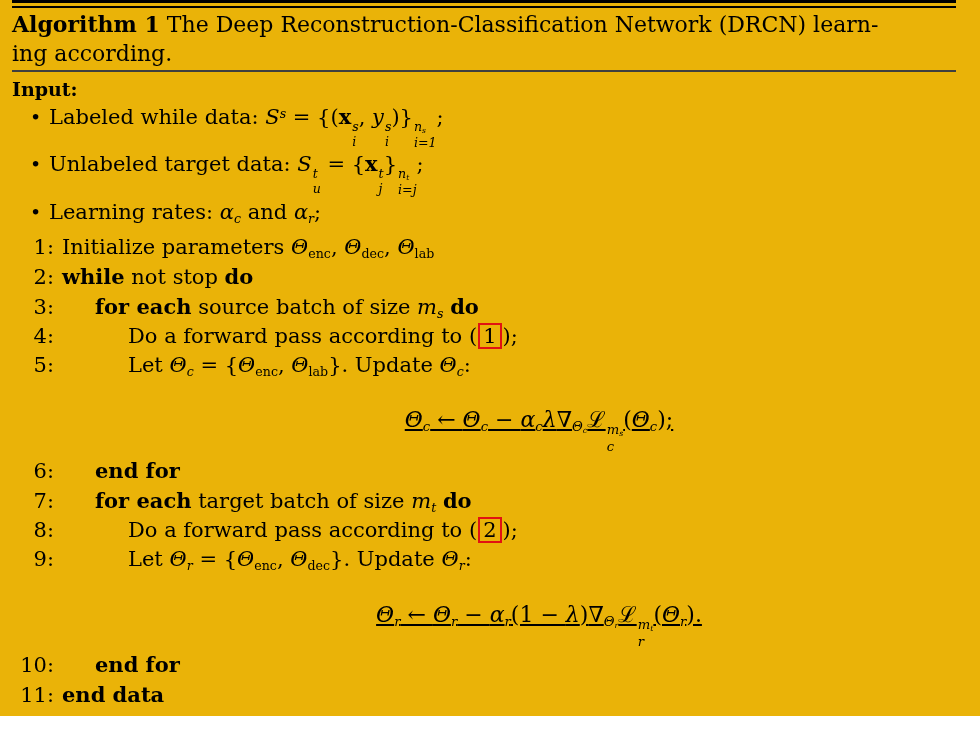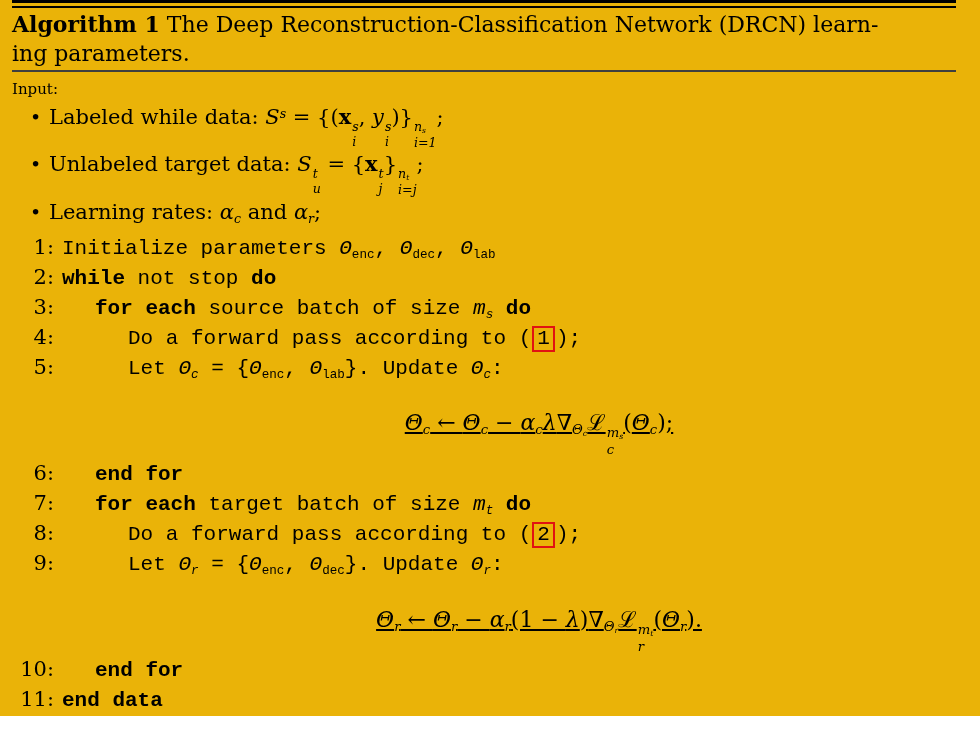--- a/index.html
+++ b/index.html
@@ -7,27 +7,27 @@
   body { background:#fff; }
   .page {
     width:980px; height:716px; background:#eab308; overflow:hidden;
     font-family:"DejaVu Serif","Liberation Serif",serif; color:var(--ink);
   }
   .inner { margin:0 24px 0 12px; }
   .rule-top { border-top:3px solid #000; border-bottom:2px solid #000; height:8px; }
   .caption { font-size:22px; line-height:29px; padding:2px 0 2px 0; }
   .cap-line { white-space:nowrap; }
   .rule-mid { border-top:2px solid var(--rulemid); }
-  .section-label { font-weight:normal; font-size:15px; line-height:26px; margin-top:4px; }
+  .section-label { font-weight:bold; font-size:19px; line-height:26px; margin-top:4px; }
   .bullet-line { font-size:21px; line-height:30px; padding-left:18px; white-space:nowrap; }
   .bullet-dot { display:inline-block; width:12px; margin-right:7px; font-size:19px; }
   #body-lines { margin-top:6px; }
   .step-line { font-size:21px; line-height:29px; white-space:nowrap; }
   .step-num { display:inline-block; width:42px; text-align:right; margin-right:8px; }
-  .step-content { display:inline-block;font-family:Liberation Mono, monospace; }
+  .step-content { display:inline-block; }
   .equation { text-align:center; font-size:22px; height:40px; line-height:40px;
               margin:20px 0 16px 110px; white-space:nowrap;text-decoration:underline; }
   .equation.second { margin-top:21px; margin-bottom:15px; }
   
   .tok { display:inline; }
   .s-rm { font-style:normal; }
   .s-bf { font-weight:bold; }
   .s-it { font-style:italic; }
   .s-bfx { font-weight:bold; font-style:normal; }
   .s-scr { font-style:normal; }
@@ -39,21 +39,21 @@
   .t-stack .s-top, .t-stack .s-bot { display:block; min-height:1em; }
 </style>
 </head>
 <body>
 
 <div class="page">
   <div class="inner">
     <div class="rule-top"></div>
     <div class="caption" id="caption">
         <div class="cap-line"><span class="tok"><span class="s-bf">Algorithm 1</span></span><span class="tok"><span class="s-rm"> The Deep Reconstruction-Classification Network (DRCN) learn-</span></span></div>
-        <div class="cap-line"><span class="tok"><span class="s-rm">ing parameters.</span></span></div>
+        <div class="cap-line"><span class="tok"><span class="s-rm">ing according.</span></span></div>
       </div>
     <div class="rule-mid"></div>
     <div class="section-label">Input:</div>
     <div id="input-bullets">
         <div class="bullet-line"><span class="bullet-dot">•</span><span class="tok"><span class="s-rm">Labeled while data: </span></span><span class="tok"><span class="s-it">S</span><span class="t-sup"><span class="tok"><span class="s-it">s</span></span></span></span><span class="tok"><span class="s-rm"> = {(</span></span><span class="tok"><span class="s-bfx">x</span><span class="t-stack">
               <span class="s-top"><span class="tok"><span class="s-it">s</span></span></span>
               <span class="s-bot"><span class="tok"><span class="s-it">i</span></span></span>
             </span></span><span class="tok"><span class="s-rm">, </span></span><span class="tok"><span class="s-it">y</span><span class="t-stack">
               <span class="s-top"><span class="tok"><span class="s-it">s</span></span></span>
               <span class="s-bot"><span class="tok"><span class="s-it">i</span></span></span>

